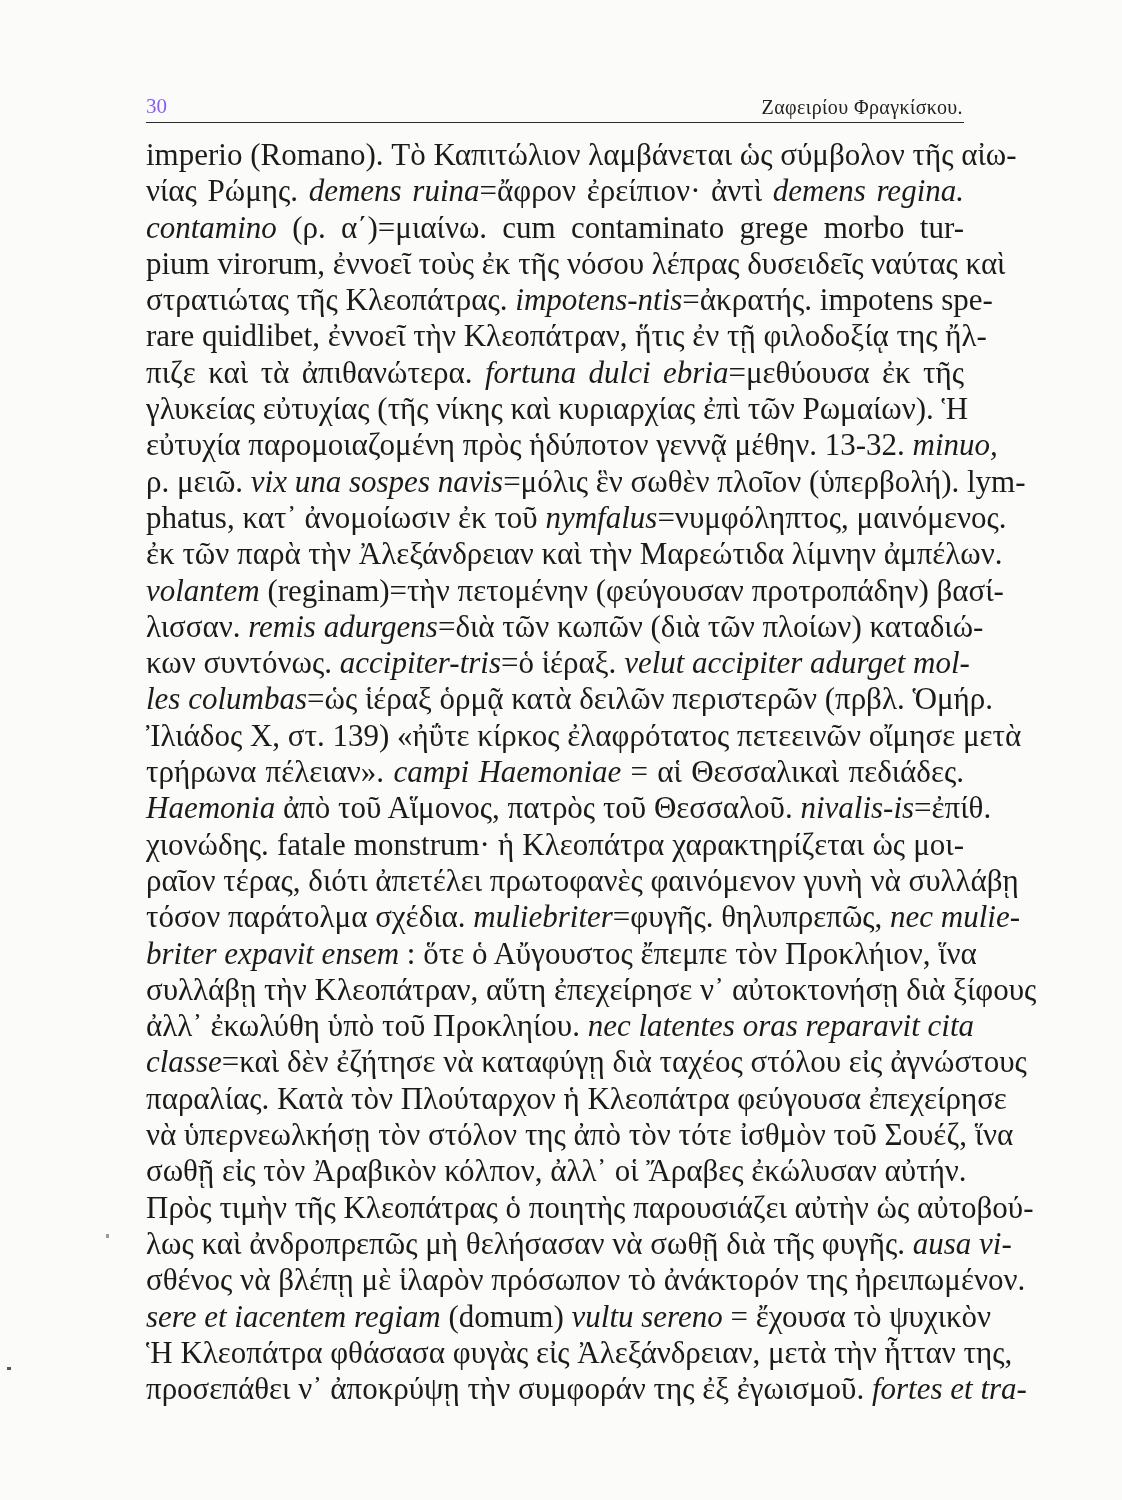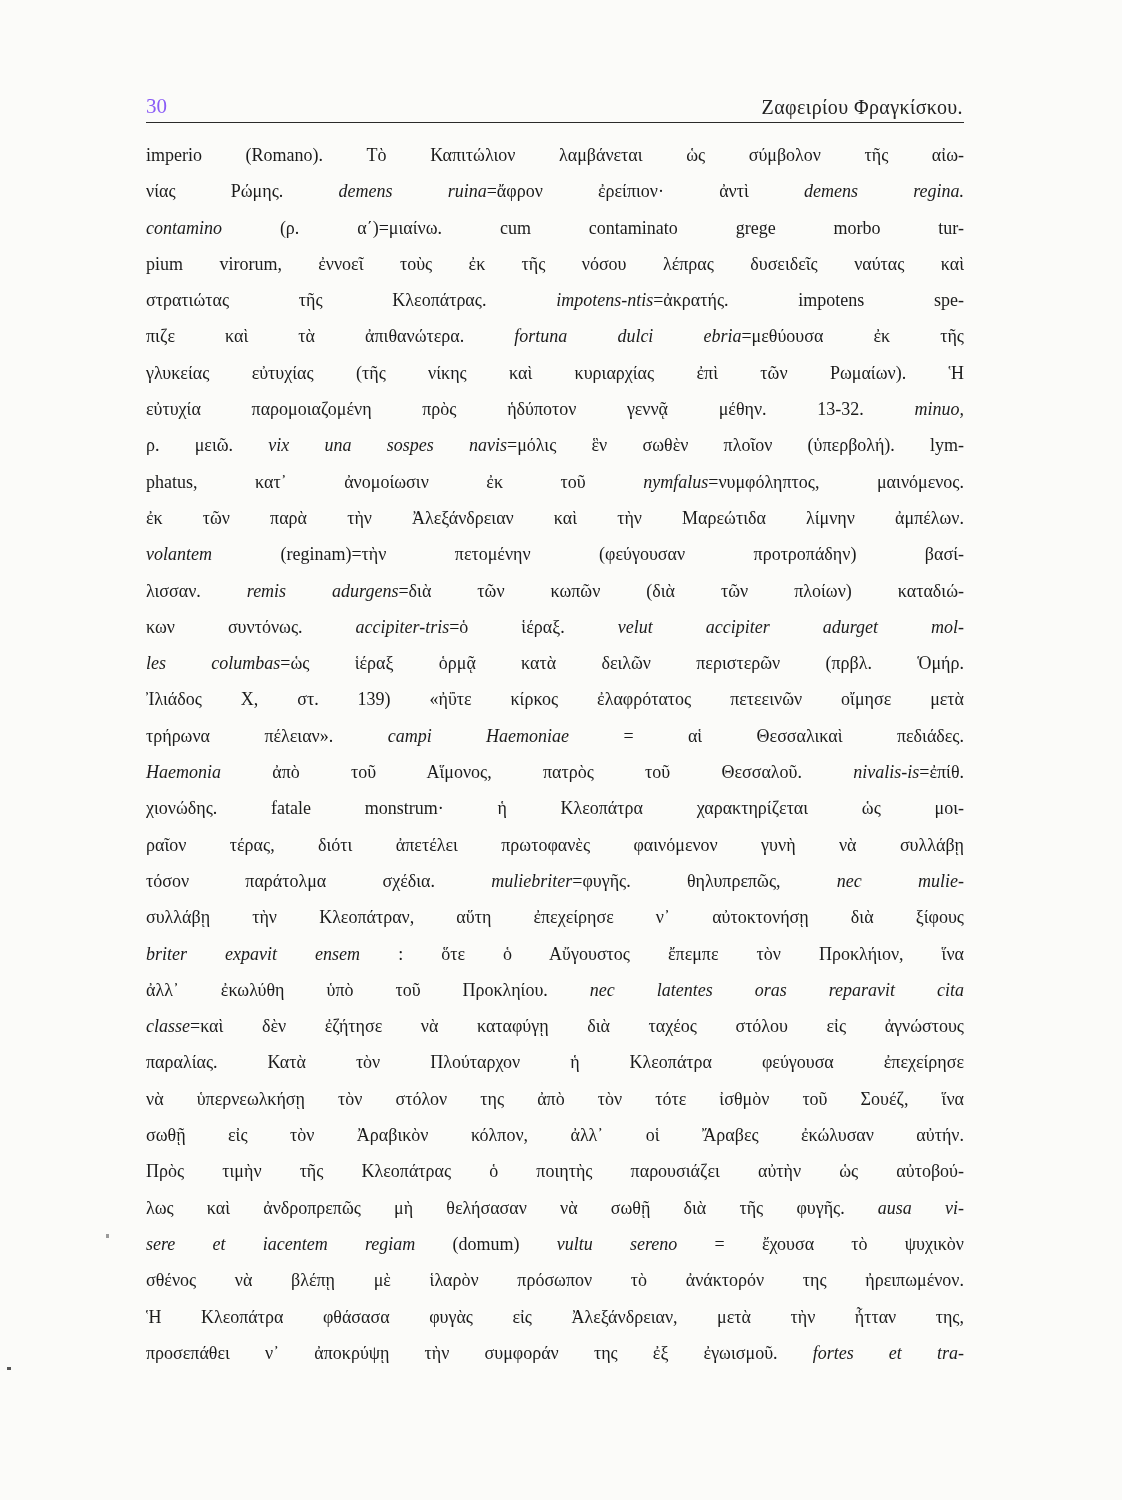--- a/index.html
+++ b/index.html
@@ -39,21 +39,21 @@
       right: 1px;
       top: 8px;
       font-family: "Liberation Serif", serif;
       font-size: 20px;
       letter-spacing: 0.4px;
       color: #222;
     }
     .body-text {
       margin-top: 14px;
       font-family: "Liberation Serif", serif;
-      font-size: 18px;
+      font-size: 31px;
       line-height: 36.3px;
       color: #1b1b1b;
     }
     .line {
       display: block;
       white-space: nowrap;
       text-align: justify;
       text-align-last: justify;
       height: 36.3px;
     }
@@ -84,46 +84,47 @@
   <div class="running-head">
     <span class="page-number">30</span>
     <span class="author-name">Ζαφειρίου Φραγκίσκου.</span>
   </div>
   <div class="body-text" id="body-text">
       <span class="line"><span>imperio (Romano). Τὸ Καπιτώλιον λαμβάνεται ὡς σύμβολον τῆς αἰω-</span></span>
       <span class="line"><span>νίας Ρώμης. </span><span class="it">demens ruina</span><span>=ἄφρον ἐρείπιον· ἀντὶ </span><span class="it">demens regina.</span></span>
       <span class="line"><span class="it">contamino</span><span> (ρ. α΄)=μιαίνω. cum contaminato grege morbo tur-</span></span>
       <span class="line"><span>pium virorum, ἐννοεῖ τοὺς ἐκ τῆς νόσου λέπρας δυσειδεῖς ναύτας καὶ</span></span>
       <span class="line"><span>στρατιώτας τῆς Κλεοπάτρας. </span><span class="it">impotens-ntis</span><span>=ἀκρατής. impotens spe-</span></span>
+      <span class="line"><span>rare quidlibet, ἐννοεῖ τὴν Κλεοπάτραν, ἥτις ἐν τῇ φιλοδοξίᾳ της ἤλ-</span></span>
       <span class="line"><span>πιζε καὶ τὰ ἀπιθανώτερα. </span><span class="it">fortuna dulci ebria</span><span>=μεθύουσα ἐκ τῆς</span></span>
       <span class="line"><span>γλυκείας εὐτυχίας (τῆς νίκης καὶ κυριαρχίας ἐπὶ τῶν Ρωμαίων). Ἡ</span></span>
       <span class="line"><span>εὐτυχία παρομοιαζομένη πρὸς ἡδύποτον γεννᾷ μέθην. 13-32. </span><span class="it">minuo,</span></span>
       <span class="line"><span>ρ. μειῶ. </span><span class="it">vix una sospes navis</span><span>=μόλις ἓν σωθὲν πλοῖον (ὑπερβολή). lym-</span></span>
       <span class="line"><span>phatus, κατ᾽ ἀνομοίωσιν ἐκ τοῦ </span><span class="it">nymfalus</span><span>=νυμφόληπτος, μαινόμενος.</span></span>
       <span class="line"><span>ἐκ τῶν παρὰ τὴν Ἀλεξάνδρειαν καὶ τὴν Μαρεώτιδα λίμνην ἀμπέλων.</span></span>
       <span class="line"><span class="it">volantem</span><span> (reginam)=τὴν πετομένην (φεύγουσαν προτροπάδην) βασί-</span></span>
       <span class="line"><span>λισσαν. </span><span class="it">remis adurgens</span><span>=διὰ τῶν κωπῶν (διὰ τῶν πλοίων) καταδιώ-</span></span>
       <span class="line"><span>κων συντόνως. </span><span class="it">accipiter-tris</span><span>=ὁ ἱέραξ. </span><span class="it">velut accipiter adurget mol-</span></span>
       <span class="line"><span class="it">les columbas</span><span>=ὡς ἱέραξ ὁρμᾷ κατὰ δειλῶν περιστερῶν (πρβλ. Ὁμήρ.</span></span>
       <span class="line"><span>Ἰλιάδος Χ, στ. 139) «ἠΰτε κίρκος ἐλαφρότατος πετεεινῶν οἴμησε μετὰ</span></span>
       <span class="line"><span>τρήρωνα πέλειαν». </span><span class="it">campi Haemoniae</span><span> = αἱ Θεσσαλικαὶ πεδιάδες.</span></span>
       <span class="line"><span class="it">Haemonia</span><span> ἀπὸ τοῦ Αἵμονος, πατρὸς τοῦ Θεσσαλοῦ. </span><span class="it">nivalis-is</span><span>=ἐπίθ.</span></span>
       <span class="line"><span>χιονώδης. fatale monstrum· ἡ Κλεοπάτρα χαρακτηρίζεται ὡς μοι-</span></span>
       <span class="line"><span>ραῖον τέρας, διότι ἀπετέλει πρωτοφανὲς φαινόμενον γυνὴ νὰ συλλάβῃ</span></span>
       <span class="line"><span>τόσον παράτολμα σχέδια. </span><span class="it">muliebriter</span><span>=φυγῆς. θηλυπρεπῶς, </span><span class="it">nec mulie-</span></span>
+      <span class="line"><span class="it">briter expavit ensem</span><span> : ὅτε ὁ Αὔγουστος ἔπεμπε τὸν Προκλήιον, ἵνα</span></span>
       <span class="line"><span>συλλάβῃ τὴν Κλεοπάτραν, αὕτη ἐπεχείρησε ν᾽ αὐτοκτονήσῃ διὰ ξίφους</span></span>
-      <span class="line"><span class="it">briter expavit ensem</span><span> : ὅτε ὁ Αὔγουστος ἔπεμπε τὸν Προκλήιον, ἵνα</span></span>
       <span class="line"><span>ἀλλ᾽ ἐκωλύθη ὑπὸ τοῦ Προκληίου. </span><span class="it">nec latentes oras reparavit cita</span></span>
       <span class="line"><span class="it">classe</span><span>=καὶ δὲν ἐζήτησε νὰ καταφύγῃ διὰ ταχέος στόλου εἰς ἀγνώστους</span></span>
       <span class="line"><span>παραλίας. Κατὰ τὸν Πλούταρχον ἡ Κλεοπάτρα φεύγουσα ἐπεχείρησε</span></span>
       <span class="line"><span>νὰ ὑπερνεωλκήσῃ τὸν στόλον της ἀπὸ τὸν τότε ἰσθμὸν τοῦ Σουέζ, ἵνα</span></span>
       <span class="line"><span>σωθῇ εἰς τὸν Ἀραβικὸν κόλπον, ἀλλ᾽ οἱ Ἄραβες ἐκώλυσαν αὐτήν.</span></span>
       <span class="line"><span>Πρὸς τιμὴν τῆς Κλεοπάτρας ὁ ποιητὴς παρουσιάζει αὐτὴν ὡς αὐτοβού-</span></span>
       <span class="line"><span>λως καὶ ἀνδροπρεπῶς μὴ θελήσασαν νὰ σωθῇ διὰ τῆς φυγῆς. </span><span class="it">ausa vi-</span></span>
+      <span class="line"><span>σθένος νὰ βλέπῃ μὲ ἱλαρὸν πρόσωπον τὸ ἀνάκτορόν της ἠρειπωμένον.</span></span>
       <span class="line"><span class="it">sere et iacentem regiam</span><span> (domum) </span><span class="it">vultu sereno</span><span> = ἔχουσα τὸ ψυχικὸν</span></span>
-      <span class="line"><span>σθένος νὰ βλέπῃ μὲ ἱλαρὸν πρόσωπον τὸ ἀνάκτορόν της ἠρειπωμένον.</span></span>
       <span class="line"><span>Ἡ Κλεοπάτρα φθάσασα φυγὰς εἰς Ἀλεξάνδρειαν, μετὰ τὴν ἧτταν της,</span></span>
       <span class="line"><span>προσεπάθει ν᾽ ἀποκρύψῃ τὴν συμφοράν της ἐξ ἐγωισμοῦ. </span><span class="it">fortes et tra-</span></span>
     </div>
 </div>
 
 <div class="edge-mark"></div>
 <div class="margin-mark"></div>
 
 </body></html>

